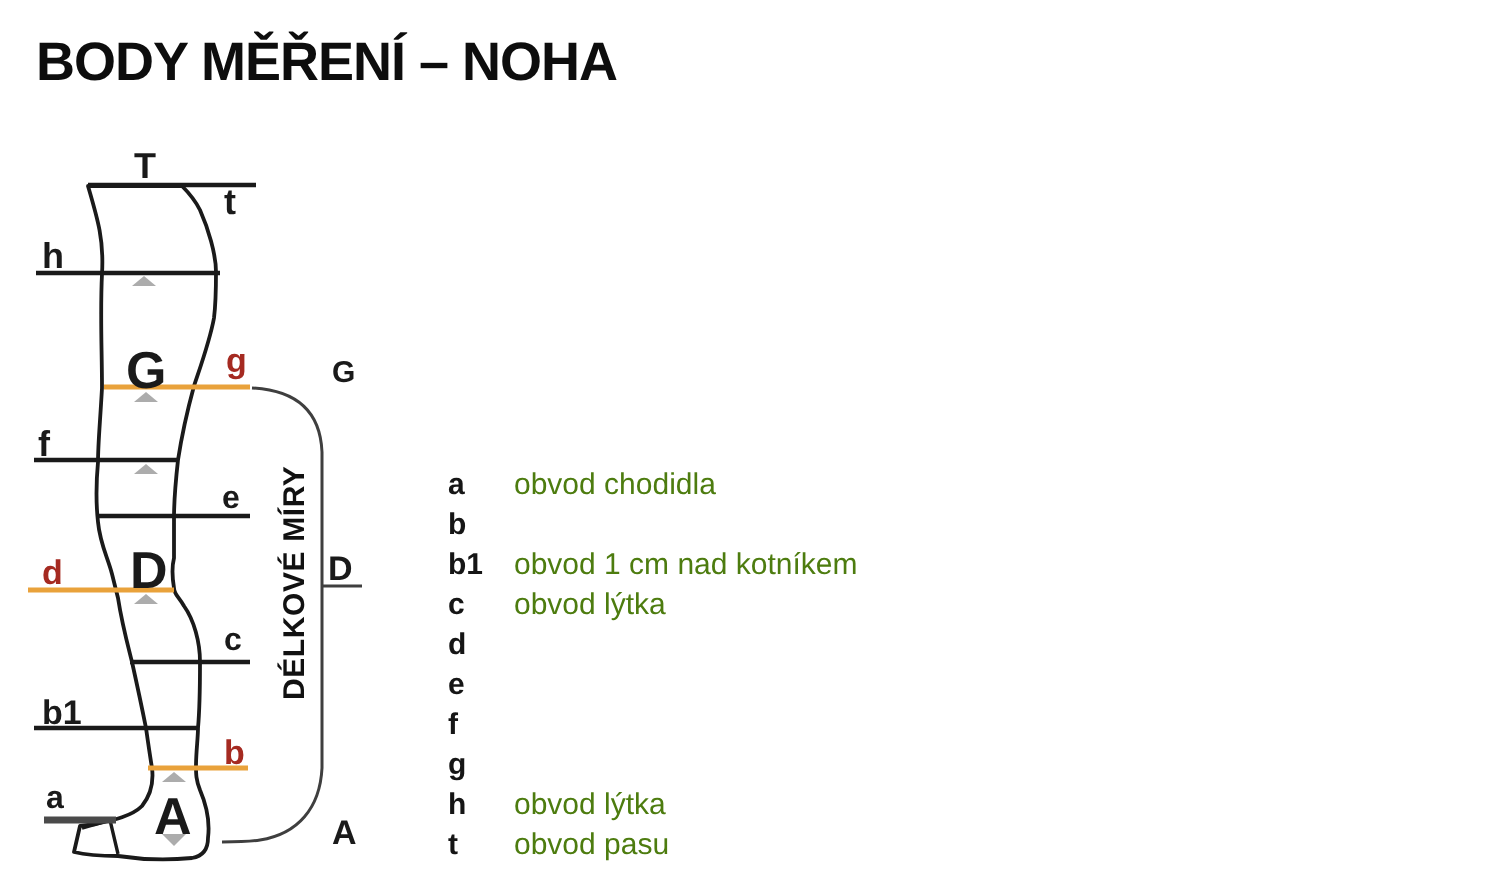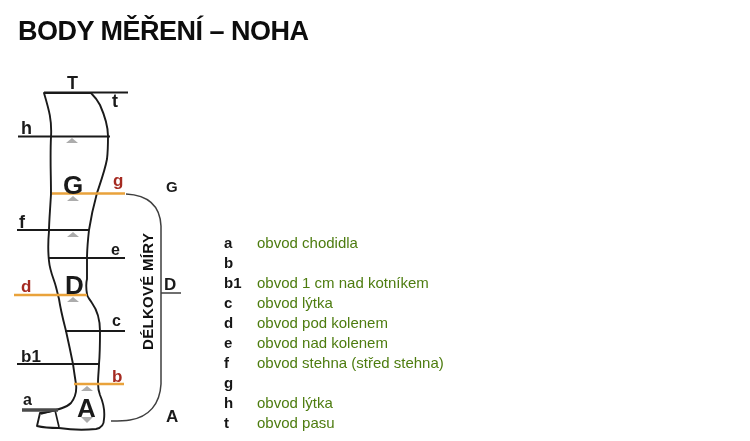--- a/index.html
+++ b/index.html
@@ -197,29 +197,26 @@
     <div class="legend-row">
       <span class="legend-key">b1</span>
       <span class="legend-desc">obvod 1 cm nad kotníkem</span>
     </div>
     <div class="legend-row">
       <span class="legend-key">c</span>
       <span class="legend-desc">obvod lýtka</span>
     </div>
     <div class="legend-row">
       <span class="legend-key">d</span>
-      <span class="legend-desc">obvod pod kolenem</span>
     </div>
     <div class="legend-row">
       <span class="legend-key">e</span>
-      <span class="legend-desc">obvod nad kolenem</span>
     </div>
     <div class="legend-row">
       <span class="legend-key">f</span>
-      <span class="legend-desc">obvod stehna (střed stehna)</span>
     </div>
     <div class="legend-row">
       <span class="legend-key">g</span>
     </div>
     <div class="legend-row">
       <span class="legend-key">h</span>
       <span class="legend-desc">obvod lýtka</span>
     </div>
     <div class="legend-row">
       <span class="legend-key">t</span>

